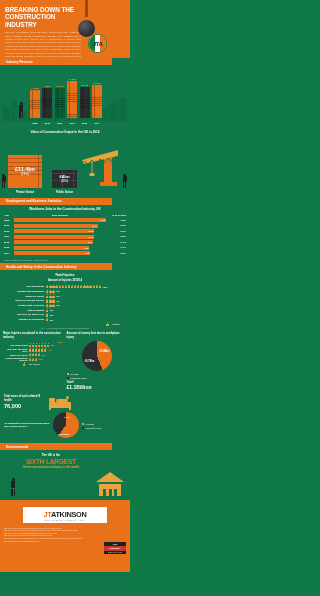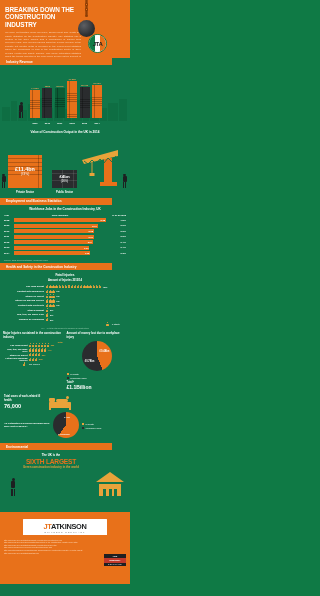--- a/index.html
+++ b/index.html
@@ -224,21 +224,21 @@
   .house .d1{position:absolute;bottom:0;left:7px;width:3px;height:7px;background:#11764a;}
   .house .d2{position:absolute;bottom:0;left:12.5px;width:3px;height:7px;background:#11764a;}
   .house .d3{position:absolute;bottom:0;left:18px;width:3px;height:7px;background:#11764a;}
   .treefig { position:absolute; left:10px; bottom:4px; width:7px; height:18px; }
   .treefig .h{position:absolute;top:0;left:1.8px;width:3px;height:3px;border-radius:50%;background:#1d1f21;}
   .treefig .b{position:absolute;top:2.8px;left:0.8px;width:4.6px;height:7.5px;background:#1d1f21;border-radius:1px;}
   .treefig .l1{position:absolute;bottom:0;left:1.4px;width:1.5px;height:7.5px;background:#1d1f21;}
   .treefig .l2{position:absolute;bottom:0;left:3.8px;width:1.5px;height:7.5px;background:#1d1f21;}
 
   
-  .footer { background:#e8711a; padding:5px 4px 5px 4px; position:relative; min-height:72px;margin-top:12px; }
+  .footer { background:#e8711a; padding:5px 4px 5px 4px; position:relative; min-height:72px; }
   .brand {
     background:#ffffff; margin:2px auto 0 auto; width:84px; padding:2.5px 0 1.5px 0;
     text-align:center; border-radius:0.5px;
   }
   .brand .b1 { font-size:7.4px; font-weight:bold; letter-spacing:-0.3px; }
   .brand .b1 .jt { color:#e8711a; }
   .brand .b1 .at { color:#1d1f21; }
   .brand .b2 { font-size:2.2px; letter-spacing:1px; color:#777; margin-top:0.6px; }
   .sources { margin-top:4px; }
   .sources div { font-size:1.9px; color:#ffd9b8; line-height:2.6px; word-break:break-all; }

